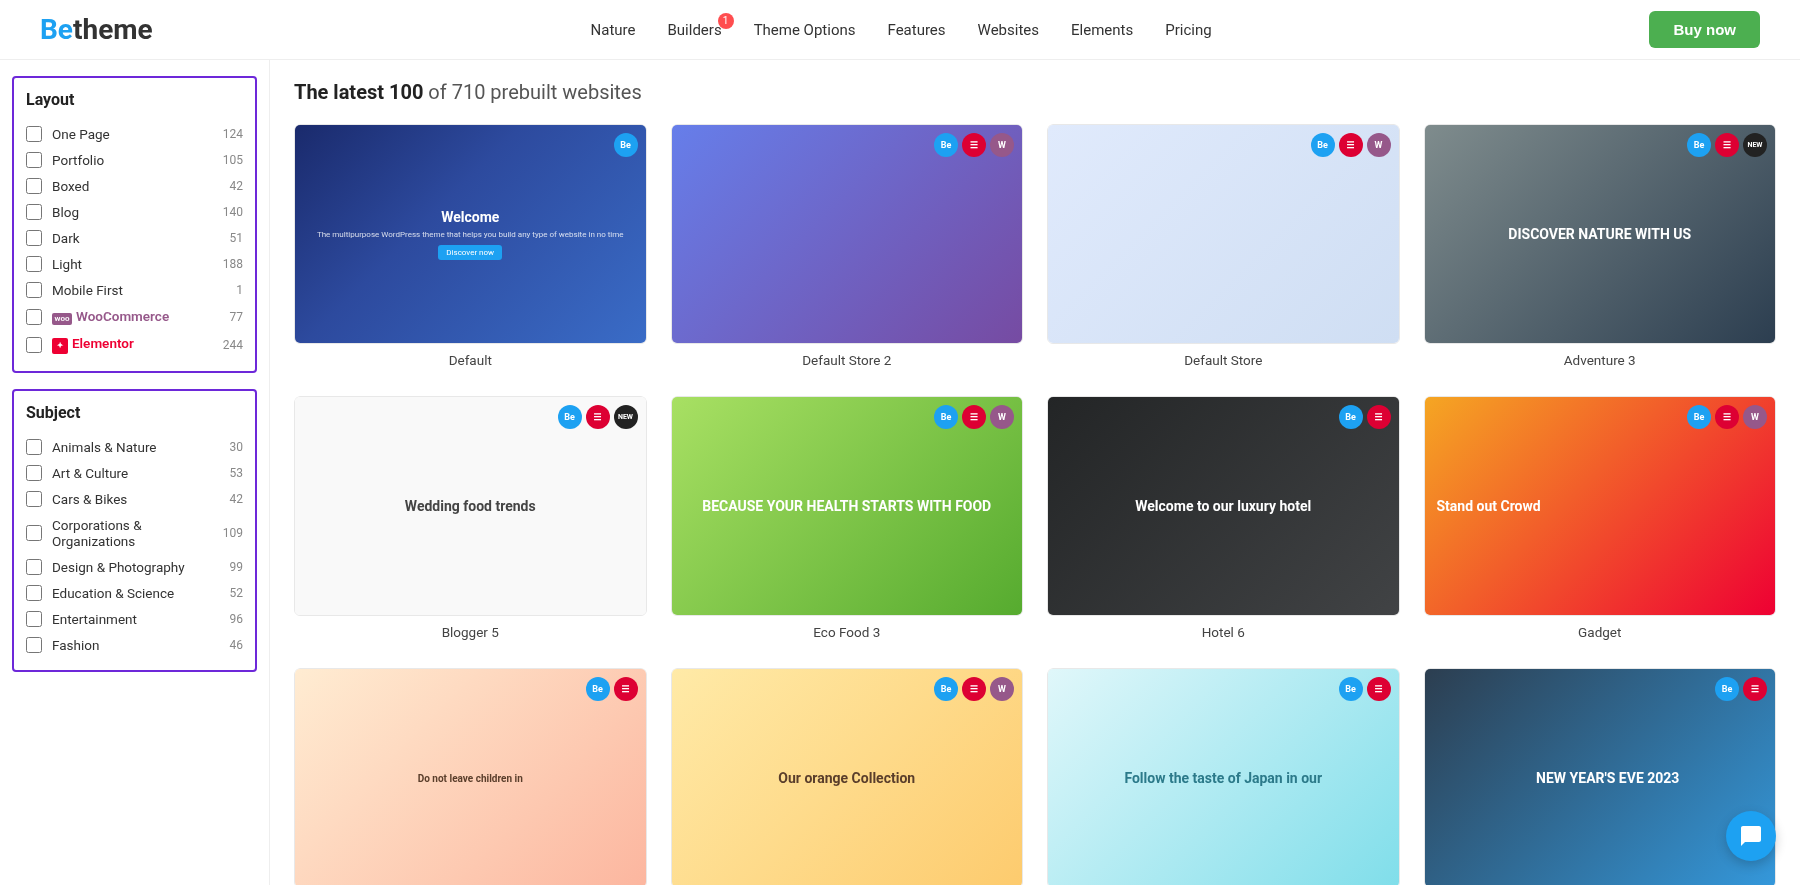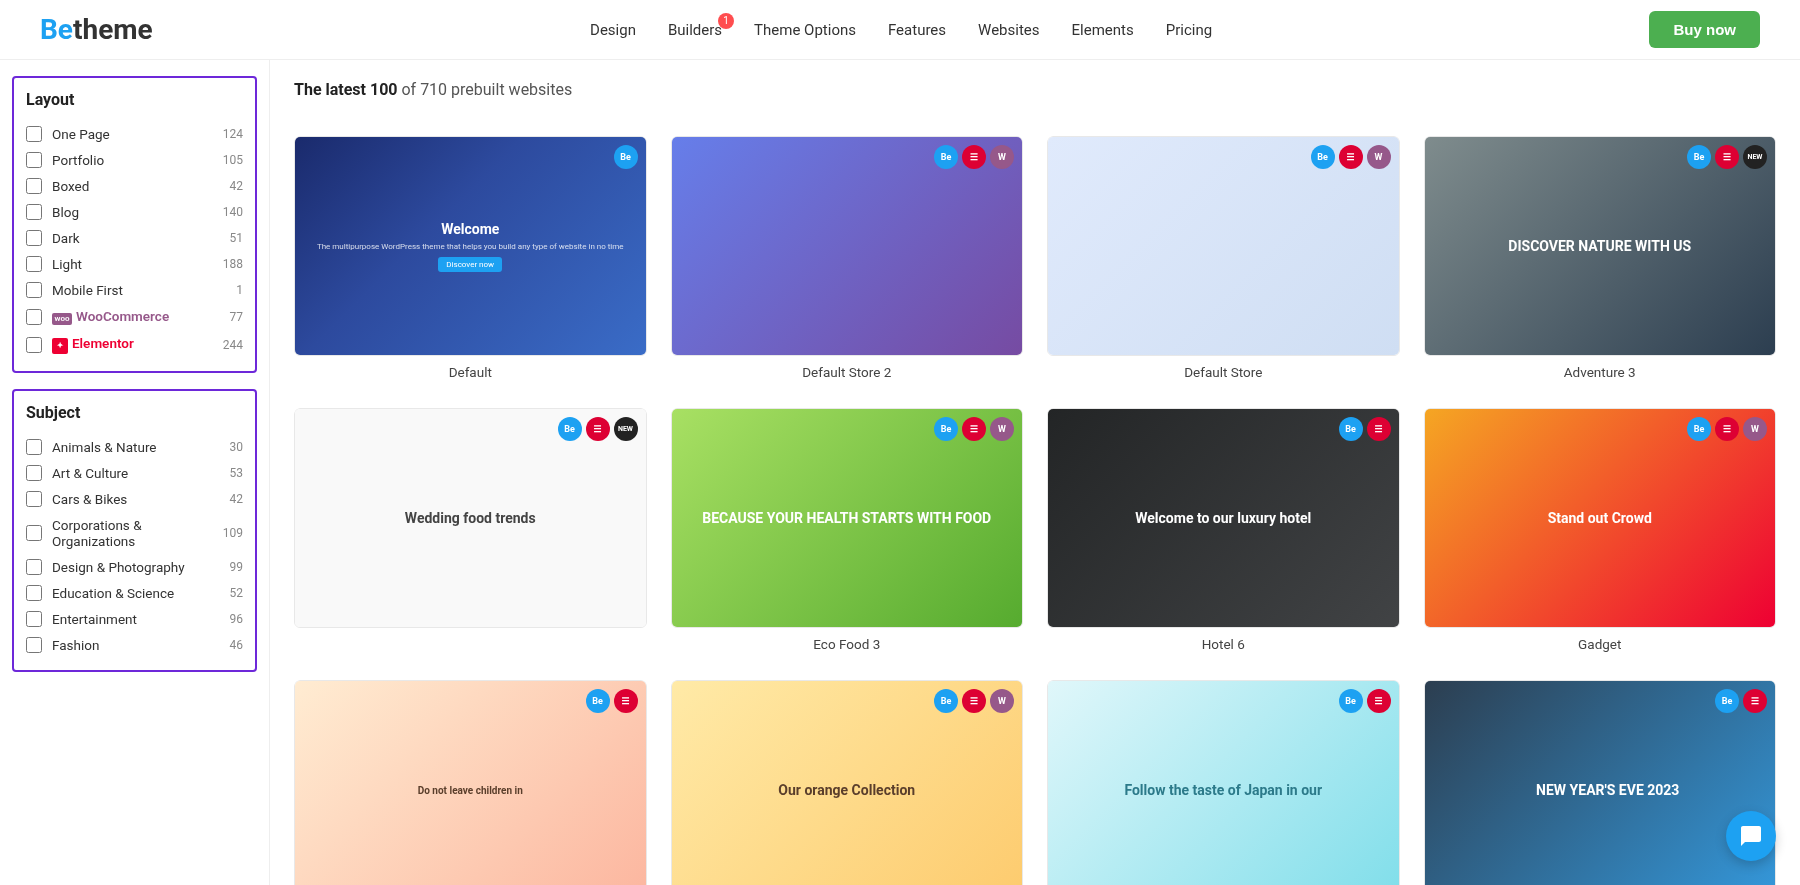--- a/index.html
+++ b/index.html
@@ -136,23 +136,23 @@
       margin-left: auto;
     }
 
     
     .content {
       flex: 1;
       padding: 20px 24px;
       overflow-y: auto;
     }
     .content-header {
-      font-size: 16px;
+      font-size: 20px;
       color: #555;
-      margin-bottom: 37px;
+      margin-bottom: 20px;
     }
     .content-header strong { color: #222; }
 
     
     .grid {
       display: grid;
       grid-template-columns: repeat(4, 1fr);
       gap: 24px;
     }
     .card {
@@ -213,21 +213,21 @@
     .chat-bubble svg { fill: #fff; width: 24px; height: 24px; }
   </style>
 </head>
 <body>
 
 <header class="header">
   <div class="logo">
     <span class="be">Be</span><span class="theme">theme</span>
   </div>
   <nav class="nav">
-    <span class="nav-item">Design</span>
+    <span class="nav-item">Nature</span>
     <span class="nav-item" style="position:relative;">
       <span>Builders</span>
       <span class="nav-badge">1</span>
     </span>
     <span class="nav-item">Theme Options</span>
     <span class="nav-item">Features</span>
     <span class="nav-item">Websites</span>
     <span class="nav-item">Elements</span>
     <span class="nav-item">Pricing</span>
   </nav>
@@ -397,20 +397,21 @@
               <div style="text-align: center;">
                 <div style="font-size: 14px; font-weight: 700; color: rgb(68, 68, 68); line-height: 1.3;">Wedding food trends</div>
               </div>
             </div>
             <div class="card-badges">
               <div class="badge" style="background: rgb(29, 161, 242); font-size: 9px;">Be</div>
               <div class="badge" style="background: rgb(221, 0, 51); font-size: 9px;">☰</div>
               <div class="badge" style="background: rgb(34, 34, 34); font-size: 7px;">NEW</div>
             </div>
           </div>
+          <div class="card-label">Blogger 5</div>
         </div>
         <div class="card">
           <div class="card-img-wrap">
             <div style="width: 100%; height: 100%; background: linear-gradient(135deg, rgb(168, 224, 99) 0%, rgb(86, 171, 47) 100%); display: flex; align-items: center; justify-content: center; padding: 12px;">
               <div style="text-align: center;">
                 <div style="font-size: 14px; font-weight: 700; color: rgb(255, 255, 255); line-height: 1.3;">BECAUSE YOUR HEALTH STARTS WITH FOOD</div>
               </div>
             </div>
             <div class="card-badges">
               <div class="badge" style="background: rgb(29, 161, 242); font-size: 9px;">Be</div>
@@ -429,21 +430,21 @@
             </div>
             <div class="card-badges">
               <div class="badge" style="background: rgb(29, 161, 242); font-size: 9px;">Be</div>
               <div class="badge" style="background: rgb(221, 0, 51); font-size: 9px;">☰</div>
             </div>
           </div>
           <div class="card-label">Hotel 6</div>
         </div>
         <div class="card">
           <div class="card-img-wrap">
-            <div style="width: 100%; height: 100%; background: linear-gradient(135deg, rgb(245, 166, 35) 0%, rgb(238, 0, 51) 100%); display: flex; align-items: center; justify-content: center; padding: 12px;">
+            <div style="width: 100%; height: 100%; background: linear-gradient(135deg, rgb(245, 166, 35) 0%, rgb(238, 0, 51) 100%); display: flex; align-items: center; padding: 12px;">
               <div style="text-align: center;">
                 <div style="font-size: 14px; font-weight: 700; color: rgb(255, 255, 255); line-height: 1.3;">Stand out Crowd</div>
               </div>
             </div>
             <div class="card-badges">
               <div class="badge" style="background: rgb(29, 161, 242); font-size: 9px;">Be</div>
               <div class="badge" style="background: rgb(221, 0, 51); font-size: 9px;">☰</div>
               <div class="badge" style="background: rgb(150, 88, 138); font-size: 9px;">W</div>
             </div>
           </div>

